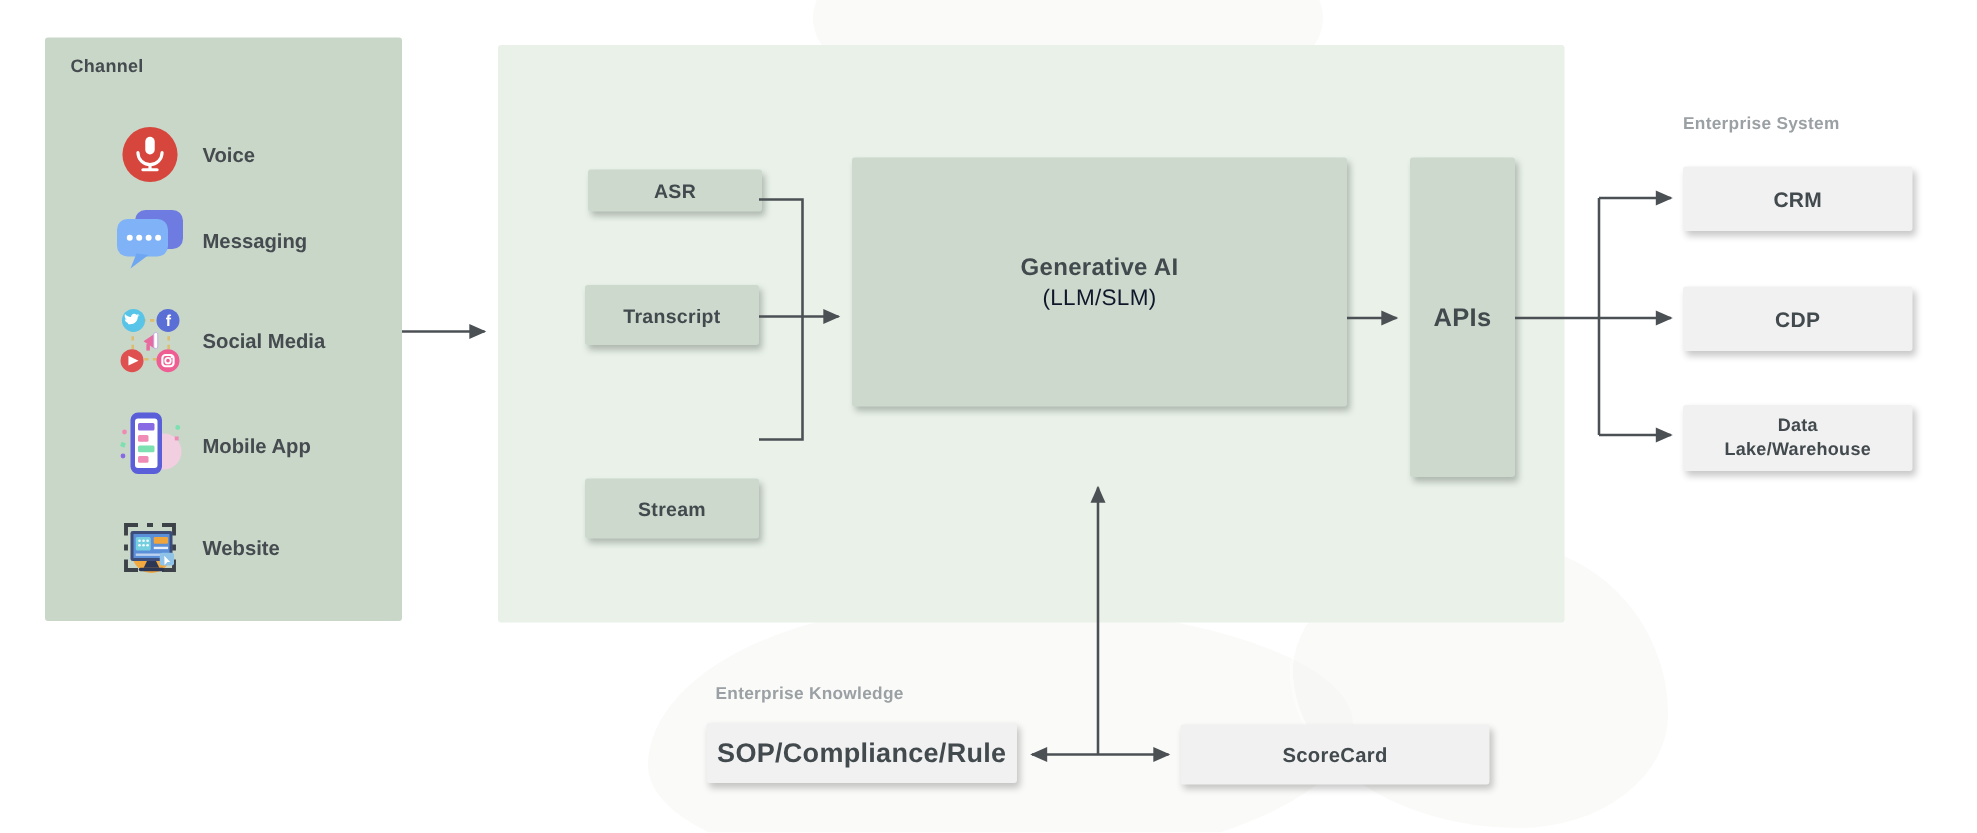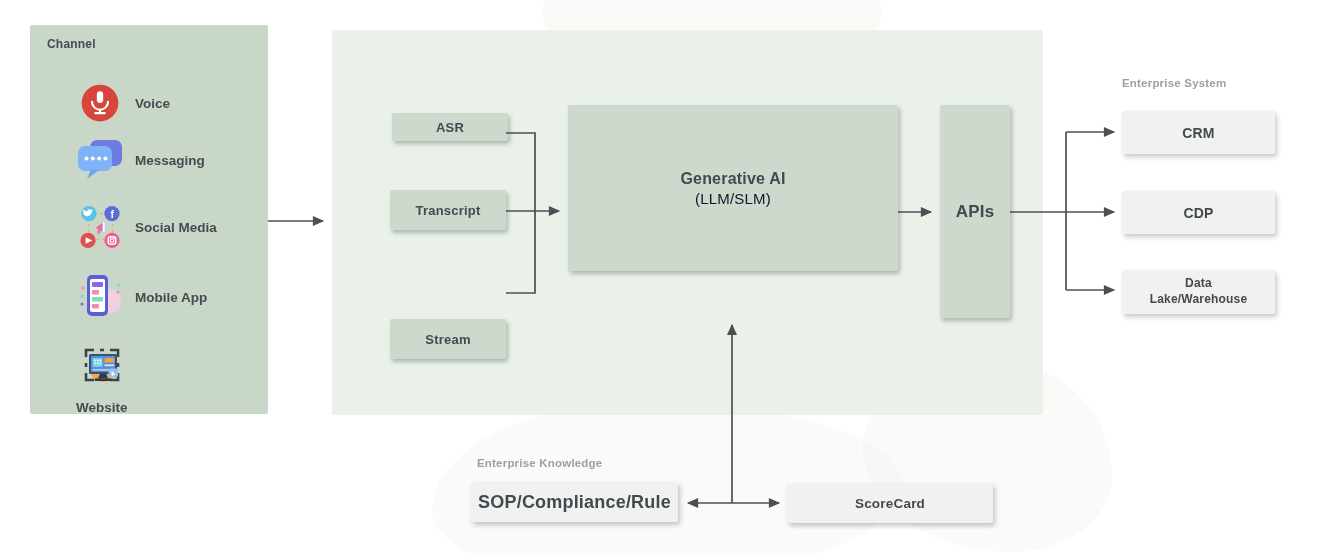--- a/index.html
+++ b/index.html
@@ -125,21 +125,21 @@
           <rect x="12" y="5" width="15" height="33" rx="2" fill="#ffffff"></rect>
           <rect x="14" y="8" width="11" height="5" rx="1" fill="#8a6ae4"></rect>
           <rect x="14" y="16" width="7" height="4.5" rx="1" fill="#f08bb5"></rect>
           <rect x="14" y="23" width="11" height="4.5" rx="1" fill="#7de0b0"></rect>
           <rect x="14" y="30" width="7" height="4.5" rx="1" fill="#f08bb5"></rect>
         </svg>
       </span>
       <span class="clabel">Mobile App</span>
     </div>
 
-    <div class="channel-row" style="top:316px;flex-direction:column;">
+    <div class="channel-row" style="top:316px;">
       <span class="cicon">
         <svg width="48" height="48" viewBox="0 0 48 48">
           <circle cx="25" cy="28" r="13" fill="#f2a93f"></circle>
           <g fill="none" stroke="#3c4247" stroke-width="2.6">
             <path d="M8 16 V9 H16"></path>
             <path d="M32 9 H40 V16"></path>
             <path d="M8 32 V39 H16"></path>
             <path d="M32 39 H40 V32"></path>
             <path d="M8 22 V26"></path>
             <path d="M40 22 V26"></path>

